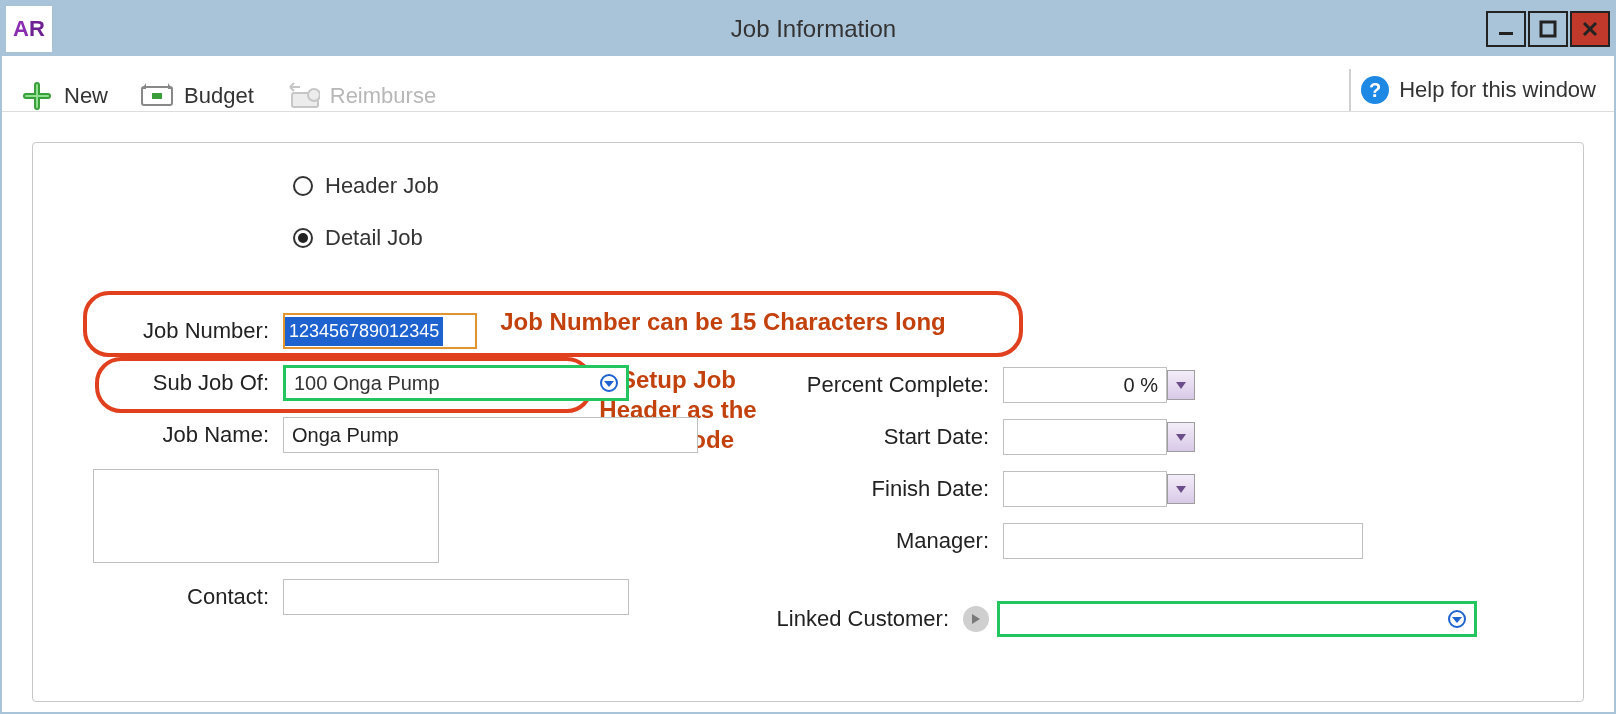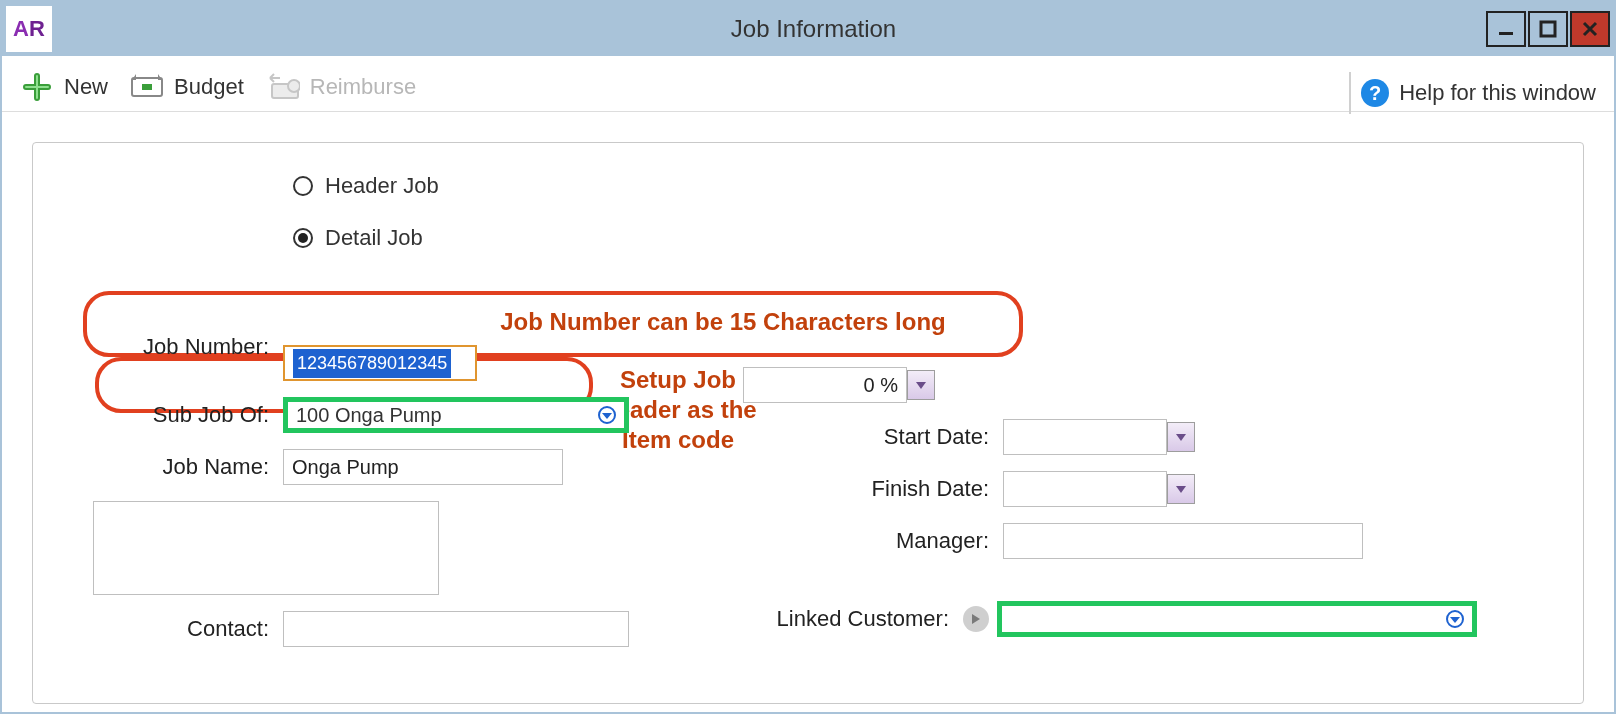--- a/index.html
+++ b/index.html
@@ -53,23 +53,23 @@
     cursor: pointer;
   }
   .win-btn.close { background: #c0392b; }
   .win-btn svg { display: block; }
   
   .toolbar {
     height: 56px;
     background: #fff;
     border-bottom: 1px solid #ddd;
     display: flex;
-    align-items: flex-start;
-    padding: 16px 18px;
-    gap: 22px;
+    align-items: flex-end;
+    padding: 0 18px;
+    gap: 32px;
     font-size: 22px;
   }
   .tool-item {
     display: flex;
     align-items: center;
     gap: 10px;
     color: #333;
     cursor: pointer;
   }
   .tool-item.disabled { color: #b7b7b7; cursor: default; }
@@ -143,33 +143,32 @@
     border: 1px solid #bfbfbf;
     background: #fff;
     padding: 2px 8px;
     font-size: 20px;
     font-family: inherit;
     color: #222;
   }
   .text-input.selected-hl {
     background: #fff;
     border: 2px solid #e0952f;
-    padding-left: 8px;
-    margin-top: 32px;
+    padding-left: 0;
   }
   .selected-text {
     background: #1e62d0;
     color: #fff;
     display: inline-block;
     padding: 4px 4px;
     font-size: 18px;
   }
   .combo-input {
     height: 36px;
-    border: 5px solid #22c55e;
+    border: 3px solid #22c55e;
     background: #fff;
     display:flex; align-items:center; justify-content:space-between;
     padding: 0 6px 0 8px;
     font-size: 20px;
   }
   .combo-input .combo-text { flex:1; }
   .combo-arrow {
     width: 22px; height: 22px;
     display:flex; align-items:center; justify-content:center;
     cursor: pointer;
@@ -323,37 +322,38 @@
               <svg width="20" height="20">
                   <circle cx="10" cy="10" r="8" stroke-width="2"></circle>
                   <path d="M5 8 L15 8 L10 14 Z"></path>
                 </svg>
             </span>
           </div>
         </div>
 
         <div class="form-row">
           <div class="form-label">Job Name:</div>
-          <input class="text-input" style="width: 280px;" value="Onga Pump">
+          <input class="text-input" style="width: 415px;" value="Onga Pump">
         </div>
 
         <div class="form-row" style="align-items:flex-start;">
           <textarea class="text-input" style="width: 346px;"></textarea>
         </div>
 
         <div class="form-row">
           <div class="form-label">Contact:</div>
           <input class="text-input" style="width: 346px;" value="">
         </div>
       </div>
 
       <div class="right-col">
         <div style="height:54px;"></div>
 
         <div class="right-row">
+          <div class="form-label">Percent Complete:</div>
           <input class="text-input" style="width: 164px; text-align: right;" value="0 %">
           <div class="picker-btn">
             <svg width="14" height="14">
                 <path d="M2 4 L12 4 L7 11 Z"></path>
               </svg>
           </div>
         </div>
 
         <div class="right-row">
           <div class="form-label">Start Date:</div>

